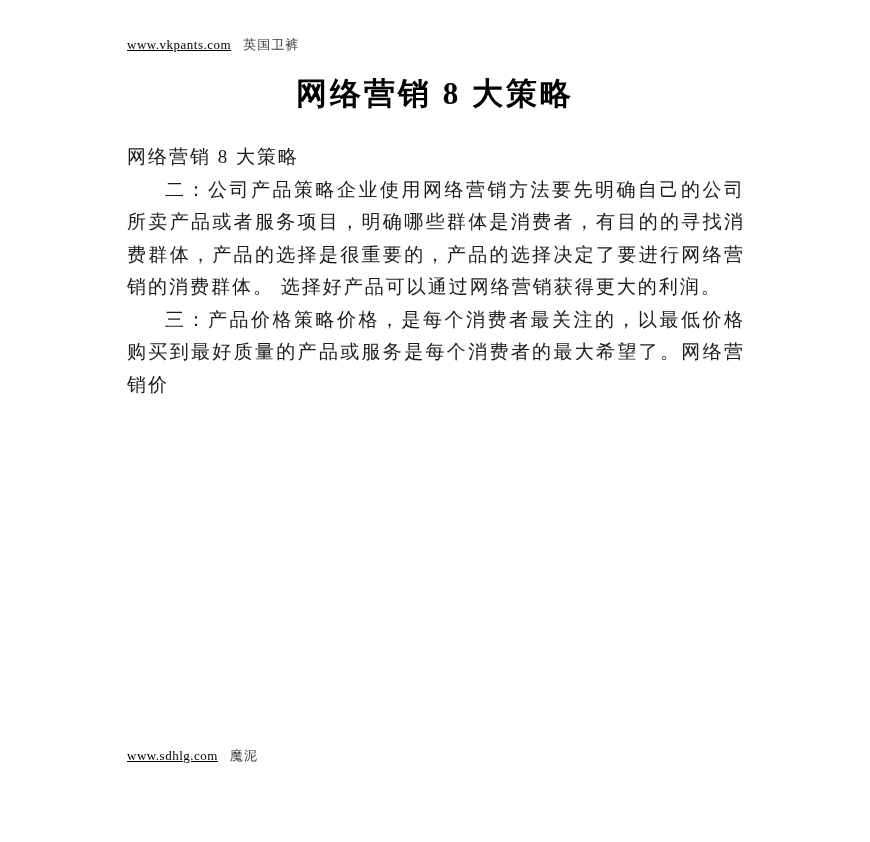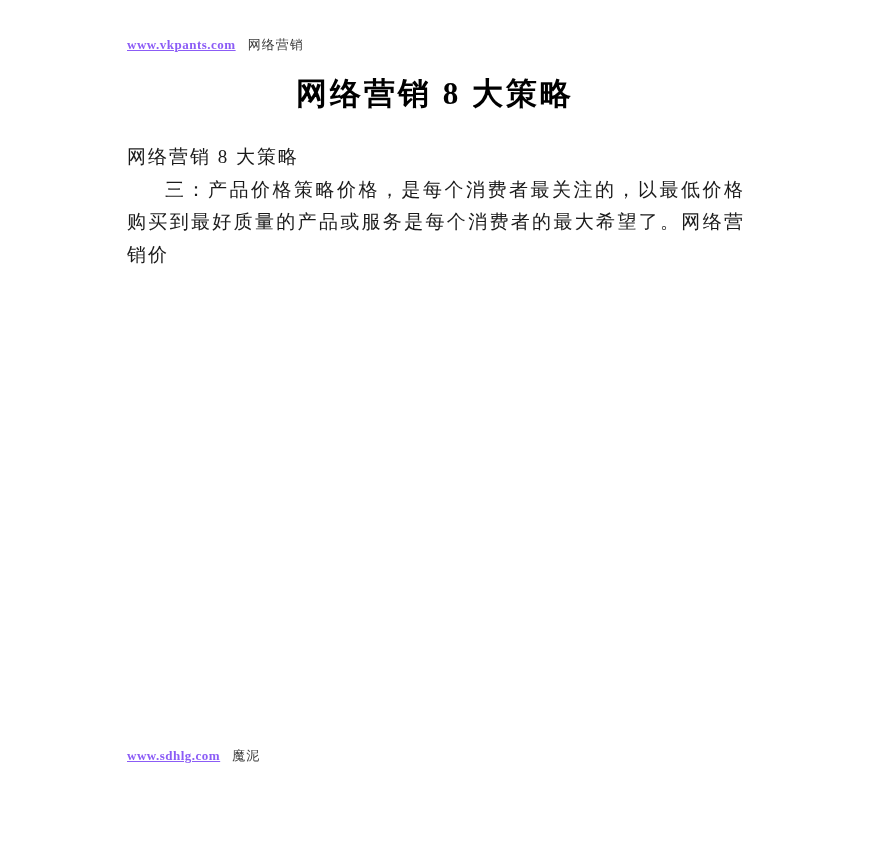--- a/index.html
+++ b/index.html
@@ -20,22 +20,22 @@
   .link-row {
     position: absolute;
     left: 127px;
     white-space: nowrap;
     font-size: 13px;
     line-height: 16px;
   }
   .link-row.top { top: 37px; }
   .link-row.bottom { top: 748px; }
   a.doc-link {
-    color: #8b5cf6;
-    font-weight: bold;
+    color: #000000;
+    font-weight: normal;
     text-decoration: underline;
     cursor: pointer;
     letter-spacing: 0.5px;
   }
   .link-label {
     color: #3a3a3a;
     margin-left: 12px;
     letter-spacing: 1px;
   }
   
@@ -69,27 +69,28 @@
   .doc-body p.indented {
     text-indent: 2em;
   }
 </style>
 </head>
 <body>
 
 <div id="canvas">
 
   <div class="link-row top">
-    <a class="doc-link">www.vkpants.com</a><span class="link-label">网络营销</span>
+    <a class="doc-link">www.vkpants.com</a><span class="link-label">英国卫裤</span>
   </div>
 
   <div class="doc-title">网络营销 8 大策略</div>
 
   <div class="doc-body">
     <p>网络营销 8 大策略</p>
+    <p class="indented">二：公司产品策略企业使用网络营销方法要先明确自己的公司所卖产品或者服务项目，明确哪些群体是消费者，有目的的寻找消费群体，产品的选择是很重要的，产品的选择决定了要进行网络营销的消费群体。 选择好产品可以通过网络营销获得更大的利润。</p>
     <p class="indented">三：产品价格策略价格，是每个消费者最关注的，以最低价格购买到最好质量的产品或服务是每个消费者的最大希望了。网络营销价</p>
   </div>
 
   <div class="link-row bottom">
     <a class="doc-link">www.sdhlg.com</a><span class="link-label">魔泥</span>
   </div>
 
 </div>
 
 </body></html>

